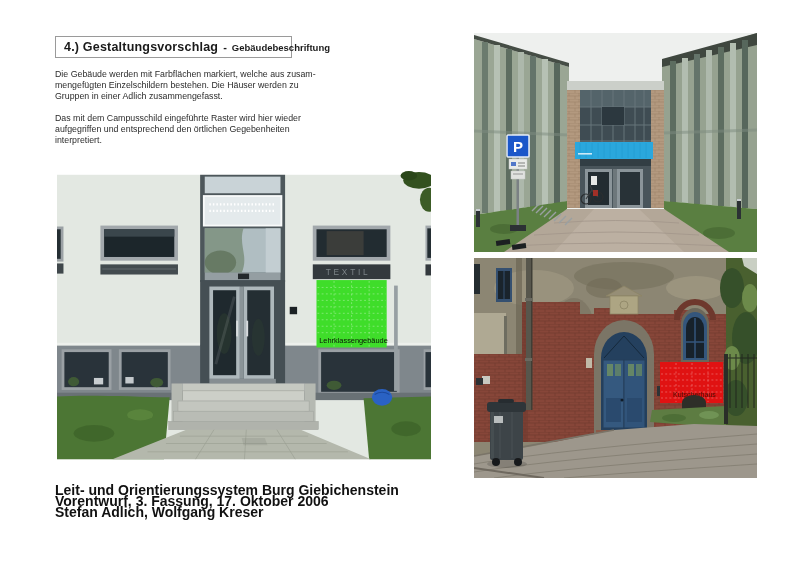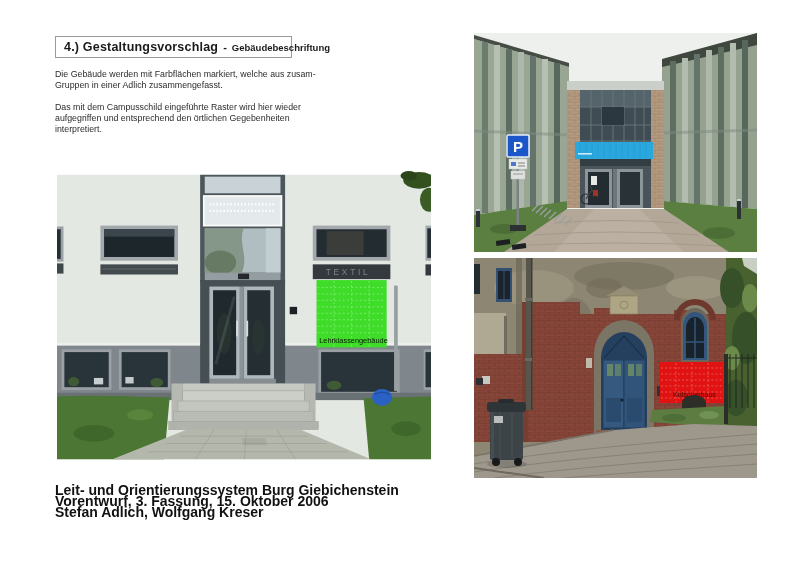--- a/index.html
+++ b/index.html
@@ -33,20 +33,21 @@
 
 <div class="title-box">
   <span class="t-main">4.) Gestaltungsvorschlag</span>
   <span class="t-sep">-</span>
   <span class="t-sub">Gebäudebeschriftung</span>
 </div>
 
 <div class="intro">
   <p class="para">
     <span class="line">Die Gebäude werden mit Farbflächen markiert, welche aus zusam-</span>
+    <span class="line">mengefügten Einzelschildern bestehen. Die Häuser werden zu</span>
     <span class="line">Gruppen in einer Adlich zusammengefasst.</span>
   </p>
   <p class="para">
     <span class="line">Das mit dem Campusschild eingeführte Raster wird hier wieder</span>
     <span class="line">aufgegriffen und entsprechend den örtlichen Gegebenheiten</span>
     <span class="line">interpretiert.</span>
   </p>
 </div>
 
 <div class="photo" id="photo-left">
@@ -467,15 +468,15 @@
     <rect x="24" y="141" width="16" height="4" rx="2" fill="#262c30"></rect>
     <rect x="20" y="158" width="9" height="7" fill="#b9bdbd"></rect>
     <circle cx="22" cy="204" r="4" fill="#17191b"></circle>
         <circle cx="44" cy="204" r="4" fill="#17191b"></circle>
   </g>
 </svg>
 </div>
 
 <div class="footer">
   <span class="line">Leit- und Orientierungssystem Burg Giebichenstein</span>
-  <span class="line">Vorentwurf, 3. Fassung, 15. Oktober 2006</span>
+  <span class="line">Vorentwurf, 3. Fassung, 17. Oktober 2006</span>
   <span class="line">Stefan Adlich, Wolfgang Kreser</span>
 </div>
 
 </body></html>

